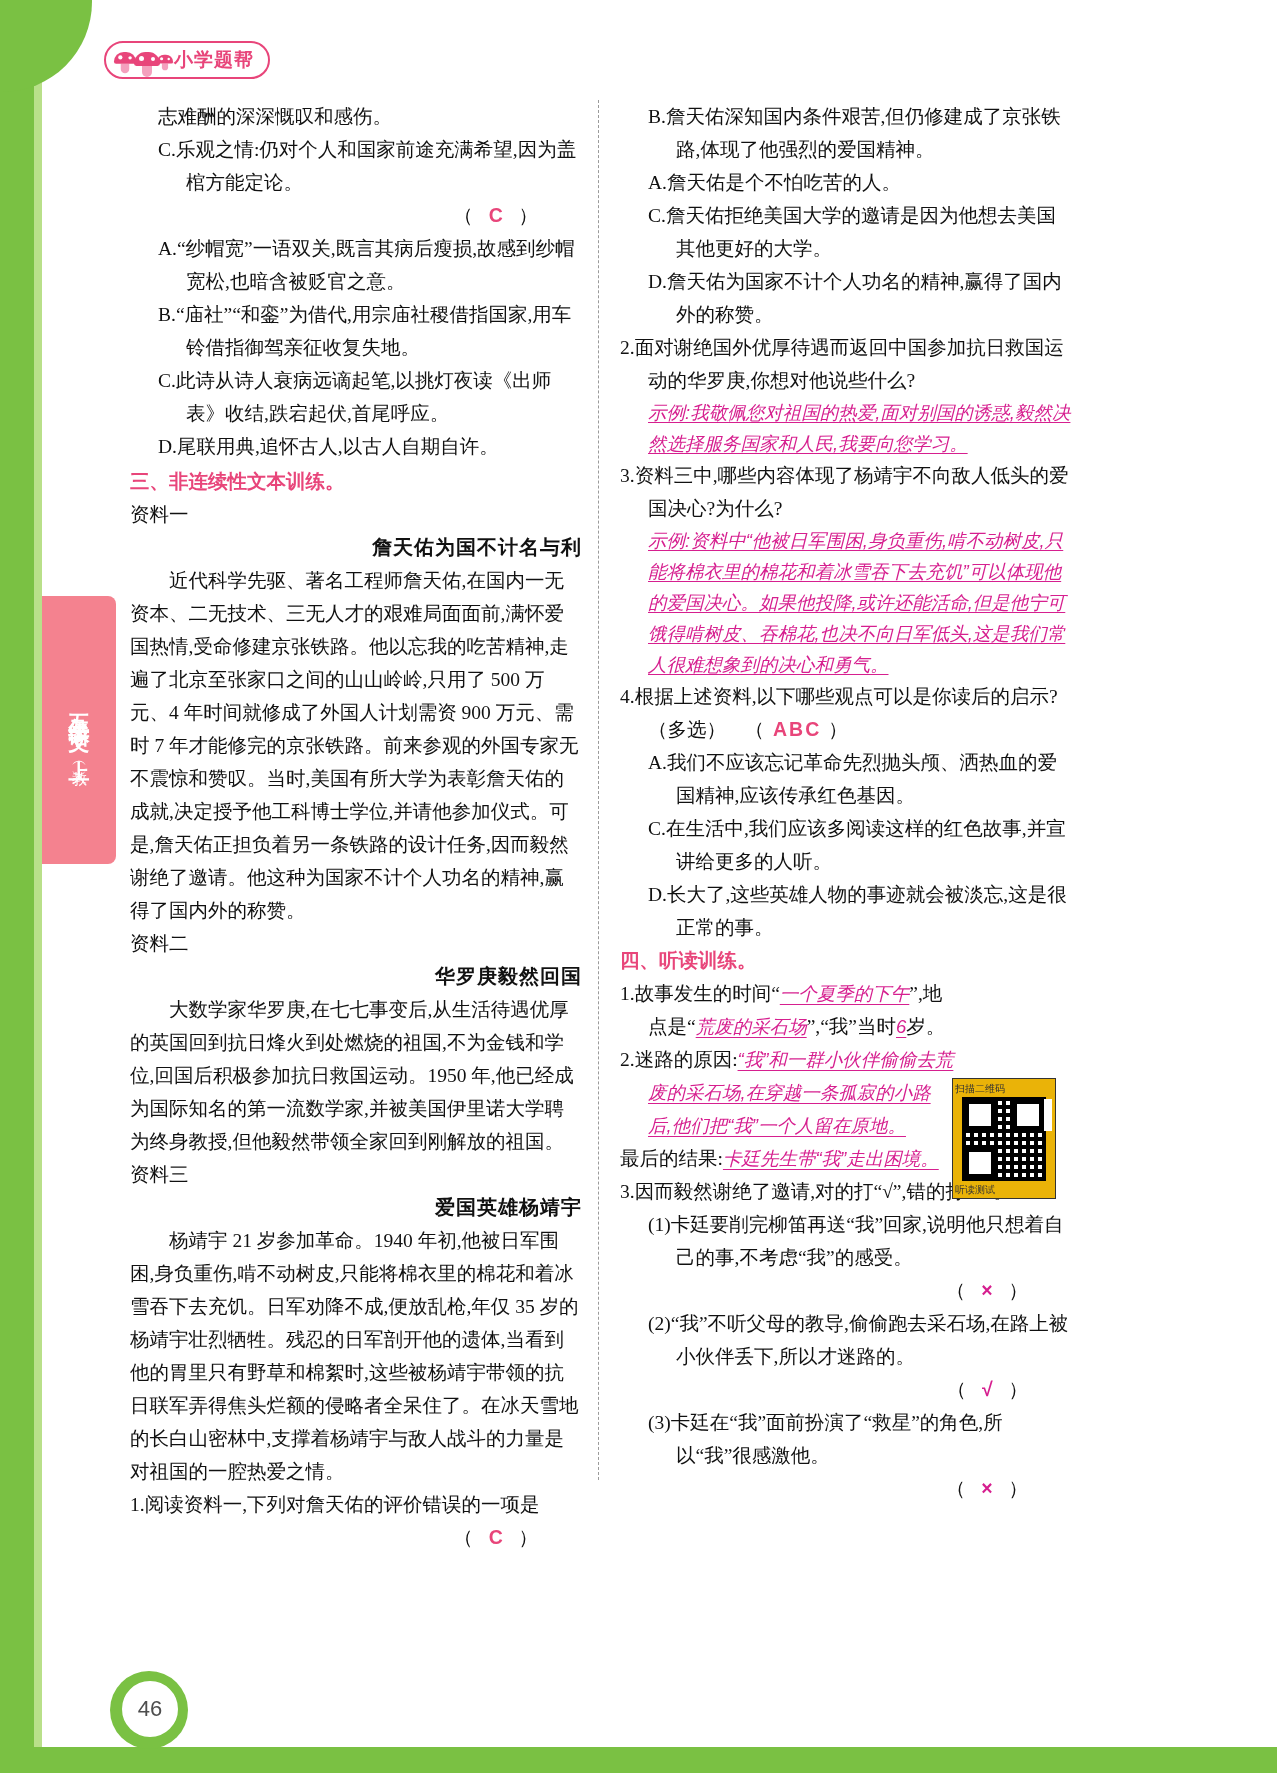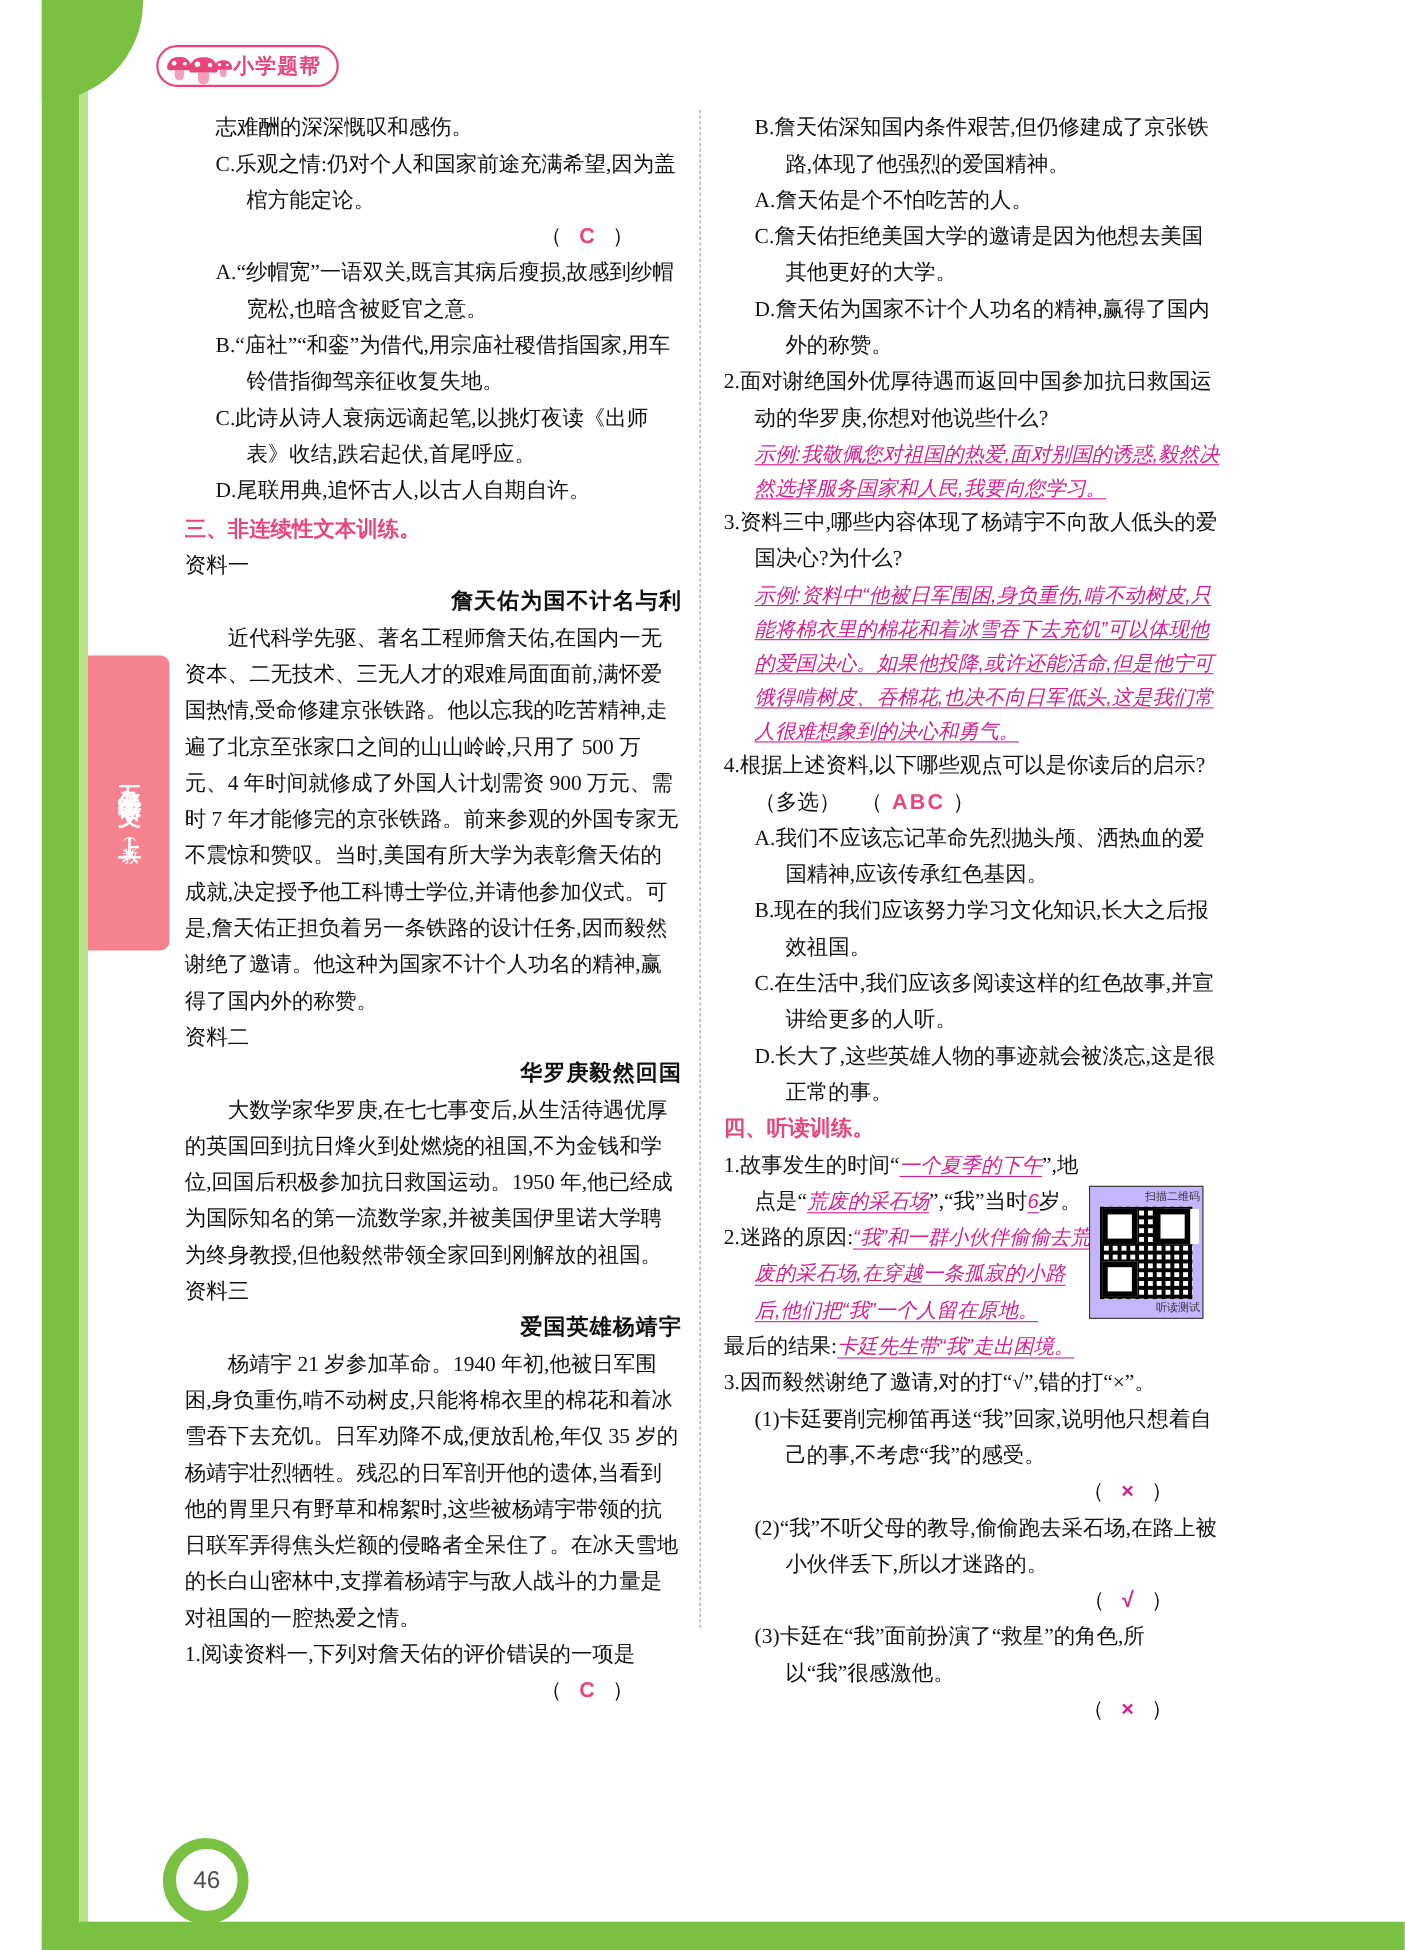--- a/index.html
+++ b/index.html
@@ -10,21 +10,20 @@
     width: 1277px;
     height: 1773px;
     background: #ffffff;
     font-family: "Liberation Serif", "DejaVu Serif", serif;
     position: relative;
     overflow: hidden;
   }
   .page {
     position: absolute;
     inset: 0;
-    margin-left: 38px;
   }
 
   
   .frame-left {
     position: absolute;
     left: 0;
     top: 0;
     width: 34px;
     height: 1773px;
     background: #7ac143;
@@ -234,24 +233,24 @@
     text-decoration: underline;
     text-underline-offset: 4px;
   }
 
   
   .qr-wrap {
     position: absolute;
     right: 16px;
     top: 978px;
     width: 104px;
-    text-align: right;
+    text-align: left;
     border: 1.5px solid #333;
     padding: 3px 2px 2px;
-    background: #c4b5fd;
+    background: #eab308;
     box-sizing: border-box;
   }
   .qr-label {
     font-family: "Liberation Sans", sans-serif;
     font-size: 10px;
     color: #333;
     line-height: 13px;
   }
   .qr-code {
     width: 84px;
@@ -400,21 +399,20 @@
     </div>
     <div class="hand hand-block">
       <u>示例:资料中“他被日军围困,身负重伤,啃不动树皮,只能将棉衣里的棉花和着冰雪吞下去充饥”可以体现他的爱国决心。如果他投降,或许还能活命,但是他宁可饿得啃树皮、吞棉花,也决不向日军低头,这是我们常人很难想象到的决心和勇气。</u>
     </div>
 
     <div class="num-item">
       <span>4.</span><span>根据上述资料,以下哪些观点可以是你读后的启示?（多选）</span>
       <span class="paren">&nbsp;&nbsp;（&nbsp;<span class="answer">ABC</span>&nbsp;）</span>
     </div>
     <div class="opt">A.我们不应该忘记革命先烈抛头颅、洒热血的爱国精神,应该传承红色基因。</div>
-    <div class="opt">B.现在的我们应该努力学习文化知识,长大之后报效祖国。</div>
     <div class="opt">C.在生活中,我们应该多阅读这样的红色故事,并宣讲给更多的人听。</div>
     <div class="opt">D.长大了,这些英雄人物的事迹就会被淡忘,这是很正常的事。</div>
 
     <div class="sec-title">四、听读训练。</div>
 
     <div class="num-item" style="padding-right:118px;">
       <span>1.</span><span>故事发生的时间“</span><span class="hand blank-underline">一个夏季的下午</span><span>”,地点是“</span><span class="hand blank-underline">荒废的采石场</span><span>”,“我”当时</span><span class="hand blank-underline">6</span><span>岁。</span>
     </div>
 
     <div class="num-item" style="padding-right:118px;">

